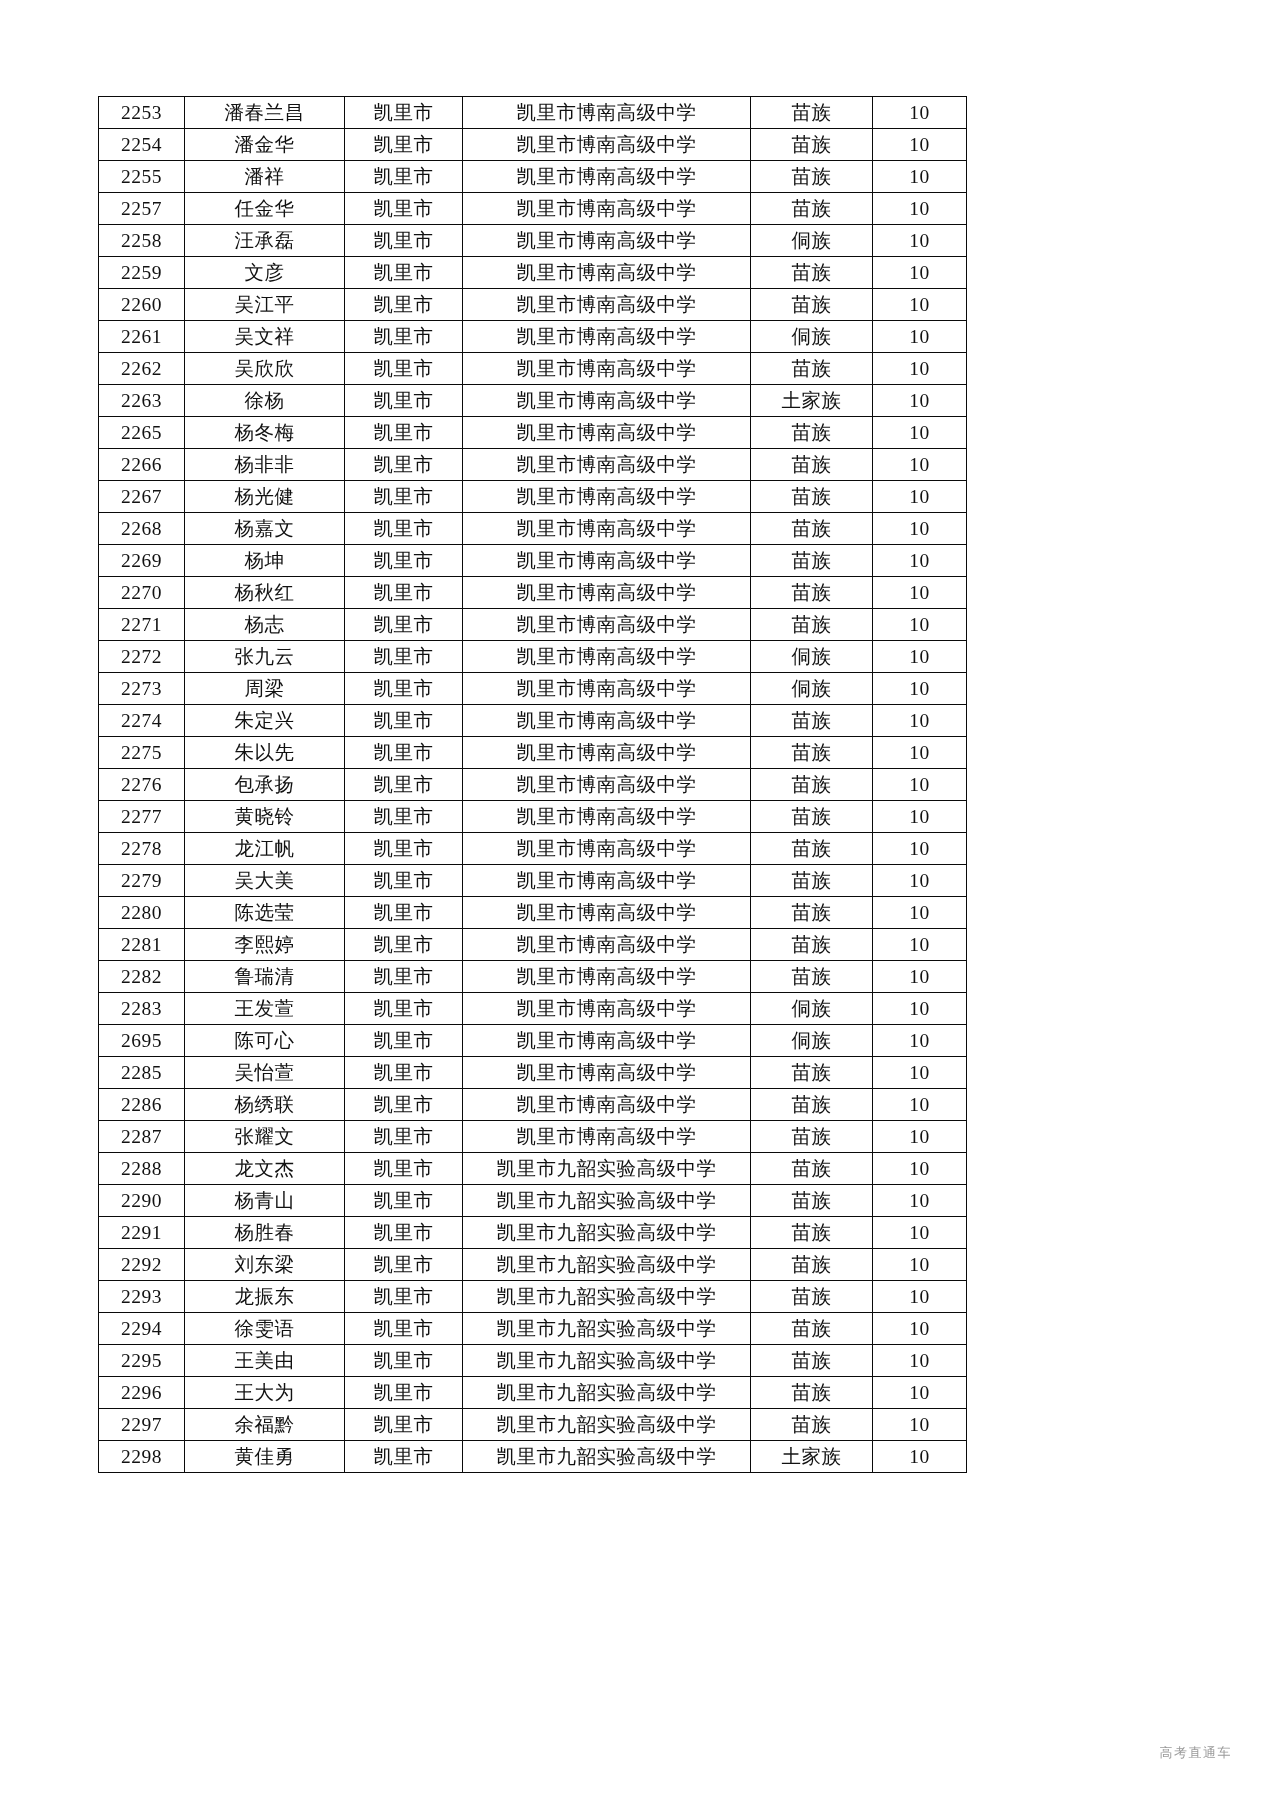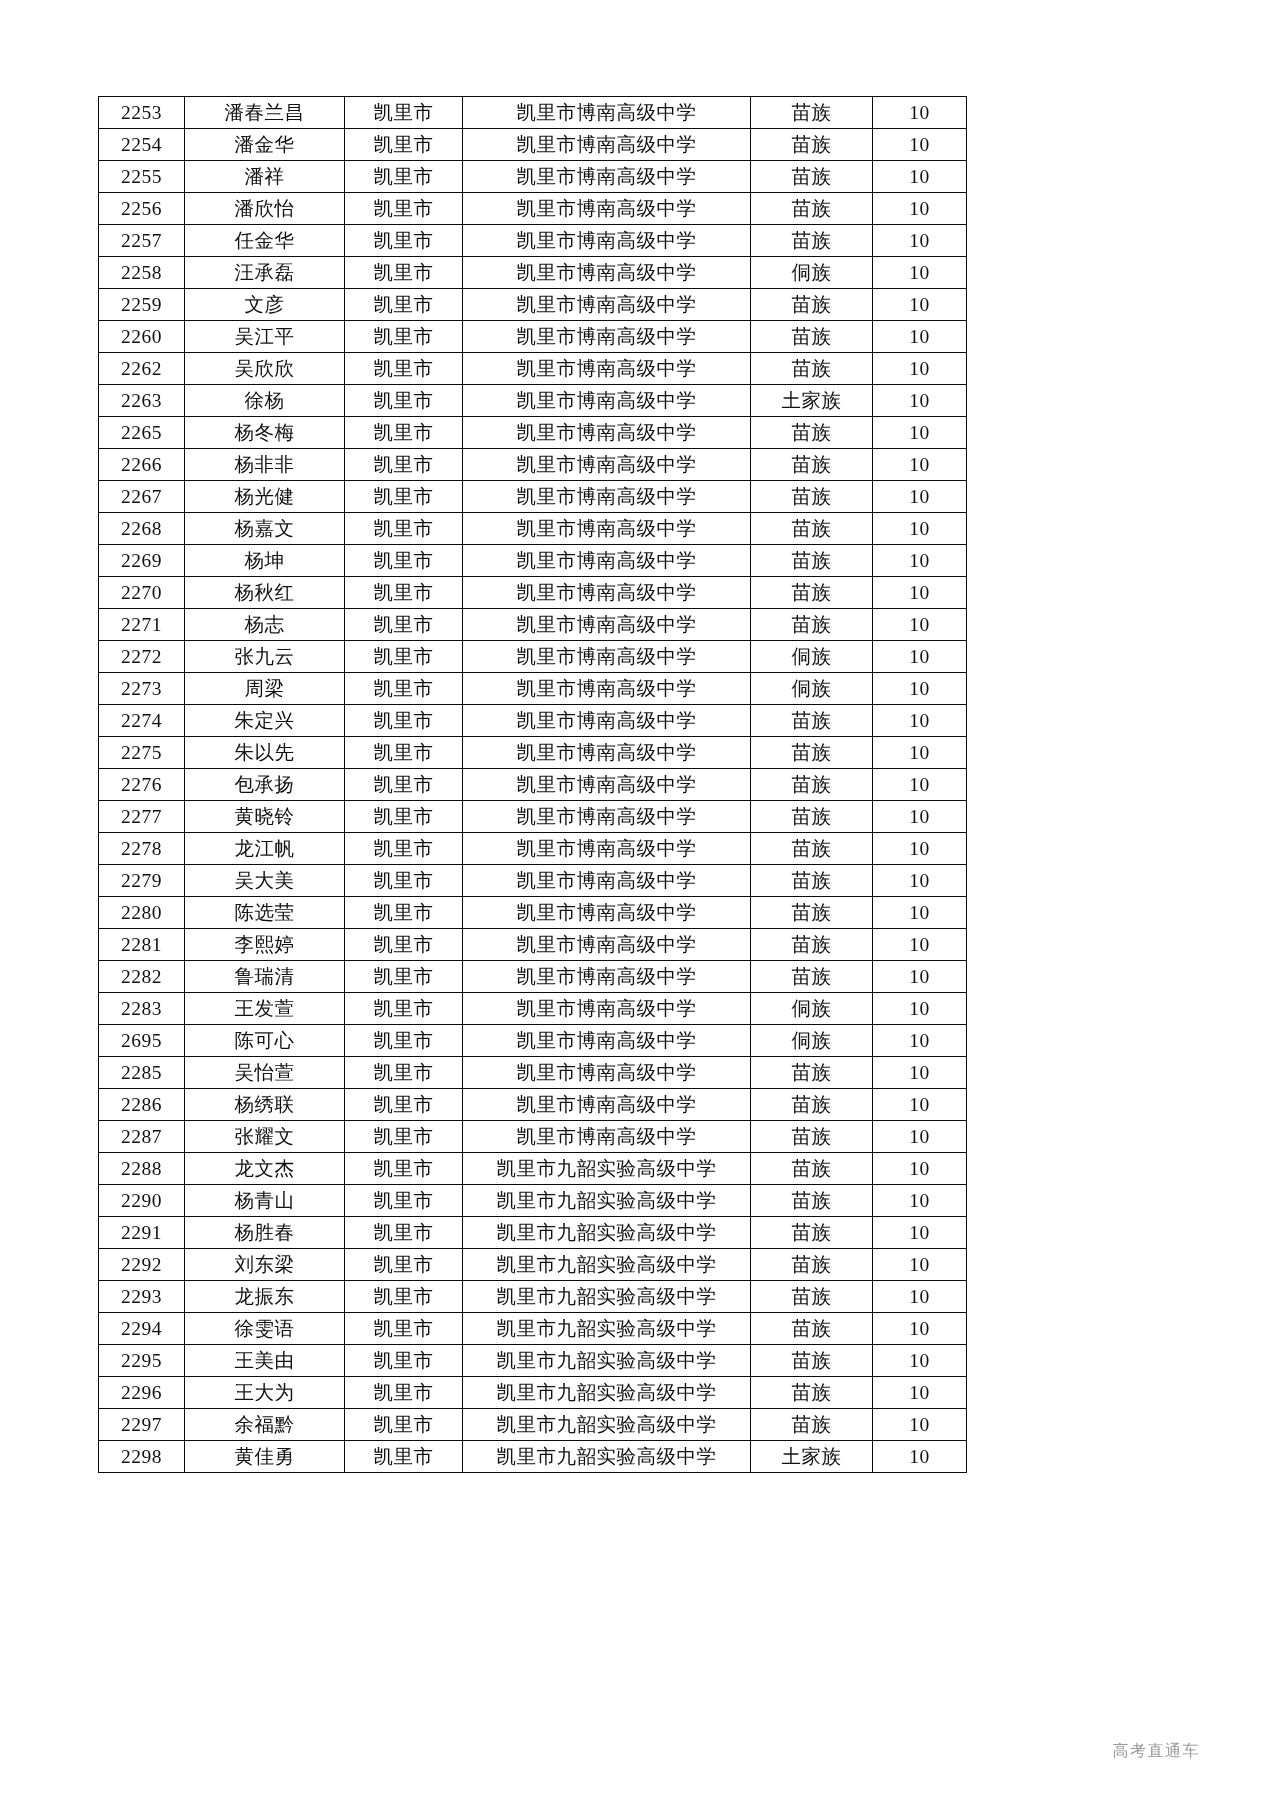--- a/index.html
+++ b/index.html
@@ -69,24 +69,24 @@
     letter-spacing: 0.6px;
     margin-left: 45px;
   }
   td.score {
     font-family: "Liberation Serif", "DejaVu Serif", serif;
     font-size: 20px;
     letter-spacing: 0.8px;
   }
   .watermark {
     position: absolute;
-    right: 80px;
+    right: 48px;
     bottom: 48px;
     font-family: "DejaVu Sans", "Liberation Sans", sans-serif;
-    font-size: 16px;
+    font-size: 13px;
     color: #9a9a9a;
     letter-spacing: 1.5px;
     user-select: none;
   }
 </style>
 </head>
 <body>
 
 <div class="page">
 
@@ -119,28 +119,20 @@
           </tr>
           <tr>
             <td class="seq">2255</td>
             <td class="name">潘祥</td>
             <td class="city">凯里市</td>
             <td class="school">凯里市博南高级中学</td>
             <td class="eth">苗族</td>
             <td class="score">10</td>
           </tr>
           <tr>
-            <td class="seq">2256</td>
-            <td class="name">潘欣怡</td>
-            <td class="city">凯里市</td>
-            <td class="school">凯里市博南高级中学</td>
-            <td class="eth">苗族</td>
-            <td class="score">10</td>
-          </tr>
-          <tr>
             <td class="seq">2257</td>
             <td class="name">任金华</td>
             <td class="city">凯里市</td>
             <td class="school">凯里市博南高级中学</td>
             <td class="eth">苗族</td>
             <td class="score">10</td>
           </tr>
           <tr>
             <td class="seq">2258</td>
             <td class="name">汪承磊</td>
@@ -156,20 +148,28 @@
             <td class="school">凯里市博南高级中学</td>
             <td class="eth">苗族</td>
             <td class="score">10</td>
           </tr>
           <tr>
             <td class="seq">2260</td>
             <td class="name">吴江平</td>
             <td class="city">凯里市</td>
             <td class="school">凯里市博南高级中学</td>
             <td class="eth">苗族</td>
+            <td class="score">10</td>
+          </tr>
+          <tr>
+            <td class="seq">2261</td>
+            <td class="name">吴文祥</td>
+            <td class="city">凯里市</td>
+            <td class="school">凯里市博南高级中学</td>
+            <td class="eth">侗族</td>
             <td class="score">10</td>
           </tr>
           <tr>
             <td class="seq">2262</td>
             <td class="name">吴欣欣</td>
             <td class="city">凯里市</td>
             <td class="school">凯里市博南高级中学</td>
             <td class="eth">苗族</td>
             <td class="score">10</td>
           </tr>

